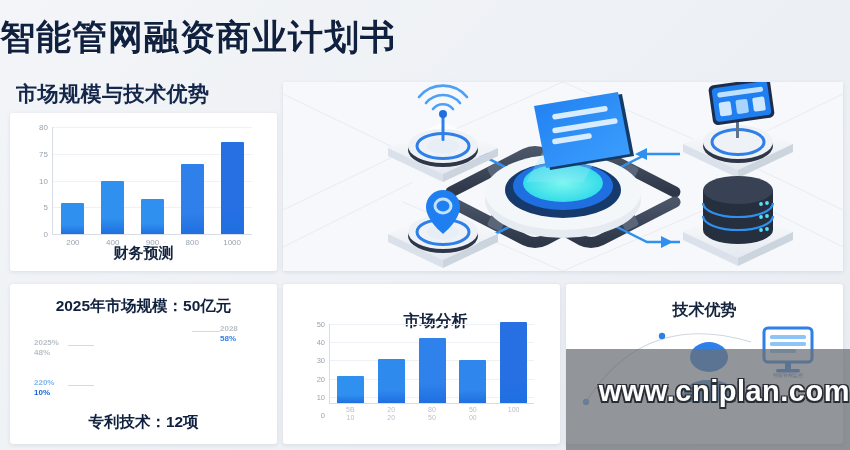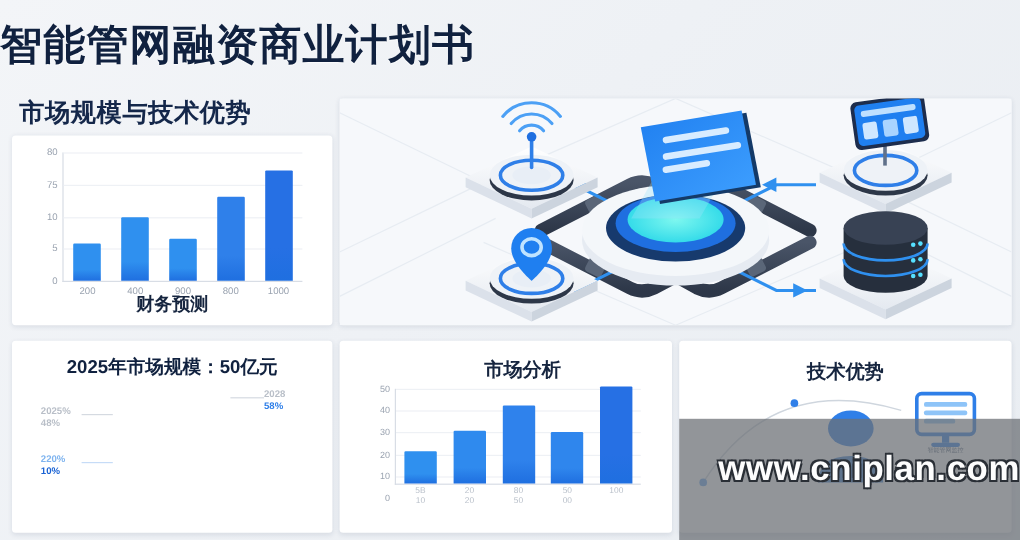--- a/index.html
+++ b/index.html
@@ -52,21 +52,21 @@
              border-left:1px solid #d8dde5; border-bottom:1px solid #d8dde5;}
   .fin-grid{ position:absolute; left:0; width:100%; height:0; border-top:1px solid #eef1f5; }
   .ytick{ position:absolute; right:calc(100% + 5px); transform:translateY(-50%);
           font-size:8px; color:#9aa3b0; white-space:nowrap;}
   .bar{ position:absolute; bottom:0; border-radius:1px 1px 0 0; }
   .xtick{ position:absolute; top:calc(100% + 4px); transform:translateX(-50%);
           font-size:8px; color:#9aa3b0; white-space:nowrap; }
   #fin-title{ top:131px; font-size:15px; }
 
   
-  #mkt-title{ top:14px; font-size:16px;padding-left:28px; }
+  #mkt-title{ top:27px; font-size:16px;padding-left:28px; }
   .mkt-plot{ position:absolute; left:46px; top:40px; width:205px; height:80px;
              border-left:1px solid #d8dde5; border-bottom:1px solid #d8dde5;}
   .mkt-xtick{ position:absolute; top:calc(100% + 3px); transform:translateX(-50%);
               font-size:7px; color:#b8bfc9; text-align:center; line-height:1.15;
               filter:blur(.35px); white-space:nowrap;}
 
   
   #donut-head{ top:12px; font-size:15.5px; color:#10213f; }
   #donut-foot{ top:128px; font-size:15.5px; color:#10213f; }
   .donut-wrap{ position:absolute; left:50%; top:38px; transform:translateX(-50%);
@@ -289,20 +289,21 @@
     <span class="pct">2025%</span>
     <span class="pct">48%</span>
   </div>
 
   <div class="dleader" style="left:58px; top:101px; width:26px; border-color:#c6dcf7;"></div>
   <div class="dlabel blue" style="left:24px; top:94px;">
     <span class="pct" style="color:#7fb4ef;">220%</span>
     <span class="pct" style="color:#1a63d4;">10%</span>
   </div>
 
+  <div class="chart-caption" id="donut-foot">专利技术：12项</div>
 </div>
 
 <div class="card" id="card-market">
   <div class="chart-caption" id="mkt-title">市场分析</div>
   <div class="mkt-plot" id="mkt-plot">
       <div class="fin-grid" style="top: 0px;"></div>
       <div class="ytick" style="top: 0px; font-size: 7.5px;">50</div>
       <div class="fin-grid" style="top: 18.2px;"></div>
       <div class="ytick" style="top: 18.2px; font-size: 7.5px;">40</div>
       <div class="fin-grid" style="top: 36.4px;"></div>

